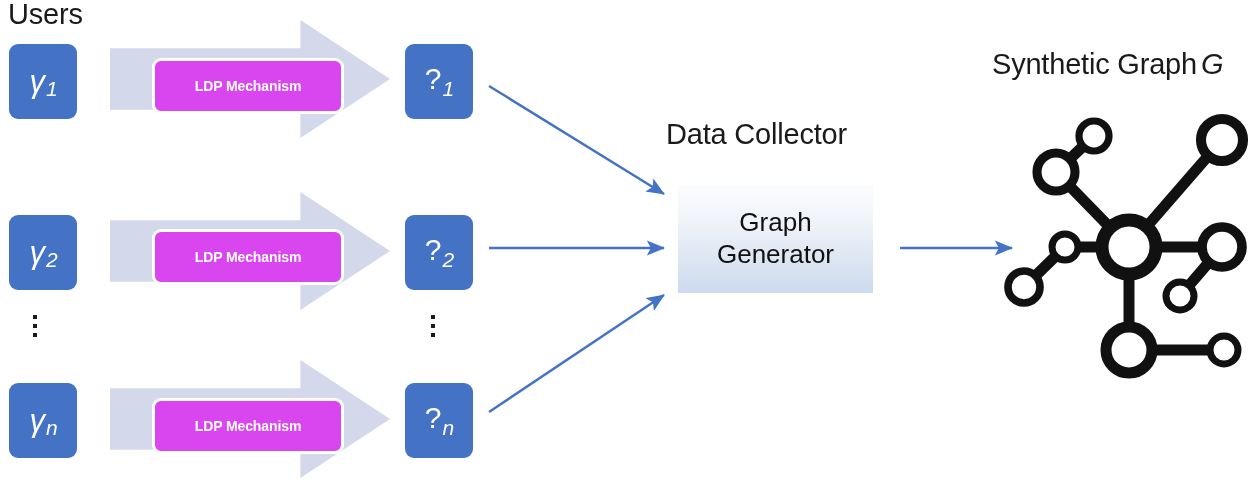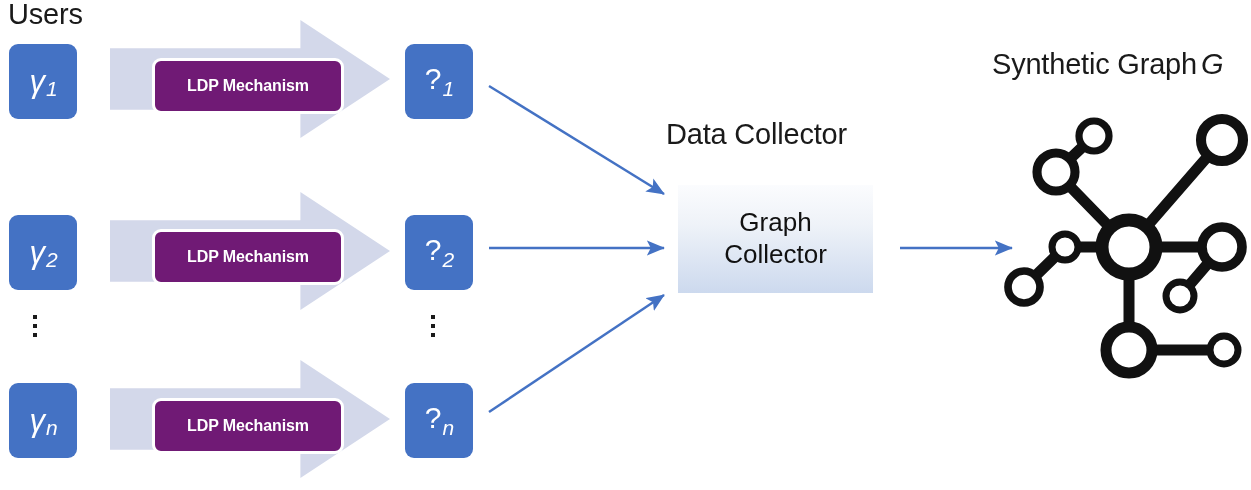--- a/index.html
+++ b/index.html
@@ -75,29 +75,29 @@
   }
   #arrow-row1 { left: 110px; top: 20px;  }
   #arrow-row2 { left: 110px; top: 192px; }
   #arrow-row3 { left: 110px; top: 360px; }
 
   
   .ldp-pill {
     position: absolute;
     width: 192px;
     height: 56px;
-    background: #701a75;
+    background: #d946ef;
     border: 3px solid #ffffff;
     border-radius: 9px;
     box-sizing: border-box;
     color: #ffffff;
     display: flex;
     align-items: center;
     justify-content: center;
-    font-size: 16px;
+    font-size: 14px;
     font-weight: 700;
     letter-spacing: -0.1px;
   }
   #ldp-1 { left: 152px; top: 58px;  }
   #ldp-2 { left: 152px; top: 229px; }
   #ldp-3 { left: 152px; top: 398px; }
 
   
   .vdots {
     position: absolute;
@@ -202,21 +202,21 @@
       <i></i>
   </div>
   <div class="vdots" id="dots-right">
     <i></i>
       <i></i>
       <i></i>
   </div>
 
   <div id="graph-generator">
     <span>Graph</span>
-    <span>Collector</span>
+    <span>Generator</span>
   </div>
 
   <svg id="overlay" viewBox="0 0 1251 490">
     <defs>
       <marker id="ah" markerWidth="9" markerHeight="9" refX="7.2" refY="3.2" orient="auto" markerUnits="strokeWidth">
         <path d="M0,0 L7.6,3.2 L0,6.4 L1.7,3.2 Z" fill="#4472c4"></path>
       </marker>
     </defs>
     <g id="connector-arrows" stroke="#4472c4" stroke-width="2.4" fill="none" marker-end="url(#ah)">
         <line x1="489" y1="86" x2="664" y2="194"></line>

